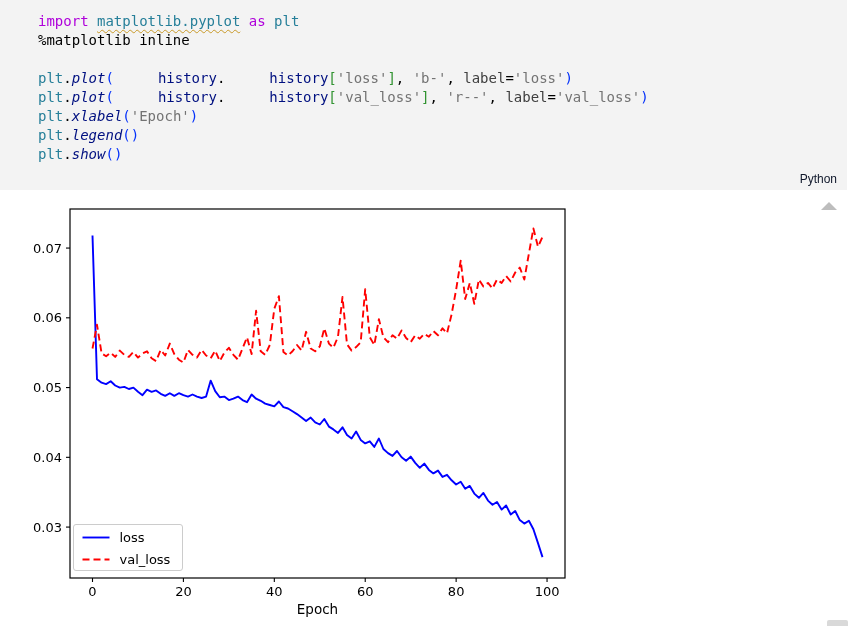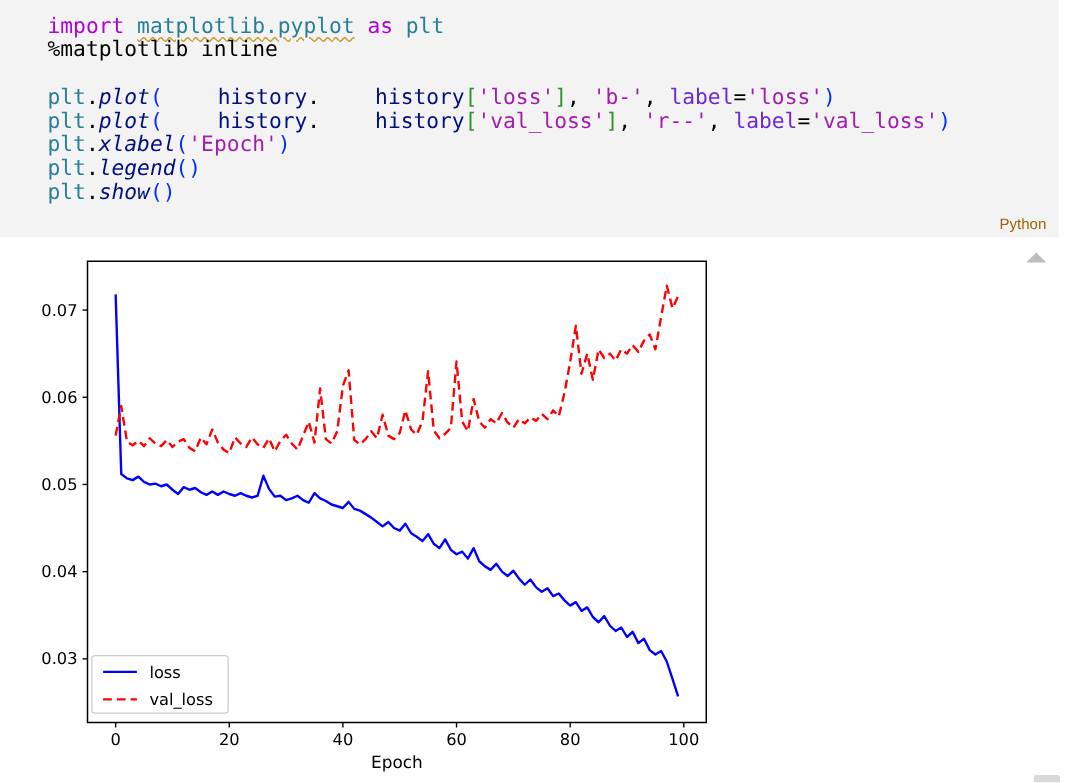--- a/index.html
+++ b/index.html
@@ -1,35 +1,35 @@
 <!DOCTYPE html>
 <html><head>
 <meta charset="utf-8">
 <style>
   html,body{margin:0;padding:0;background:#ffffff;}
   body{width:855px;height:626px;overflow:hidden;position:relative;
        font-family:"Liberation Sans",sans-serif;}
   .code-cell{position:absolute;left:0;top:0;width:847px;height:190px;
              background:#f3f3f3;}
   .code{margin:0;padding:12px 0 0 38px;font-family:"DejaVu Sans Mono",monospace;
-        font-size:17px;line-height:19px;color:#000;}
+        font-size:14px;line-height:19px;color:#000;}
   .code-line{white-space:pre;min-height:19px;}
   .tok-plain{color:#000000;margin-top:32px;}
   .tok-kw{color:#af00db;}
   .tok-mod{color:#267f99;}
   .tok-fn{color:#001080;font-style:italic;}
   .tok-var{color:#001080;padding-left:44px;}
-  .tok-str{color:#a21caf;text-align:right;}
-  .tok-param{color:#6d28d9;}
+  .tok-str{color:#737373;text-align:right;}
+  .tok-param{color:#404040;}
   .tok-br1{color:#0431fa;}
   .tok-br2{color:#319331;}
   .sq{text-decoration-line:underline;text-decoration-style:wavy;
       text-decoration-color:#c89a29;text-decoration-thickness:1px;
       text-underline-offset:2.5px;}
-  .lang{position:absolute;right:10px;bottom:4px;color:#a16207;font-size:12px;}
+  .lang{position:absolute;right:10px;bottom:4px;color:#0f172a;font-size:12px;}
   .out{position:absolute;left:0;top:190px;width:855px;height:436px;background:#fff;}
   .up-arrow{position:absolute;left:821px;top:12px;width:0;height:0;
             border-left:8px solid transparent;border-right:8px solid transparent;
             border-bottom:8px solid #bdbdbd;}
   .bottom-chip{position:absolute;left:827px;top:430px;width:21px;height:6px;
                background:#d9d9d9;border-radius:2px 2px 0 0;}
   svg text{font-family:"DejaVu Sans",sans-serif;fill:#000;}
 </style>
 </head>
 <body>

